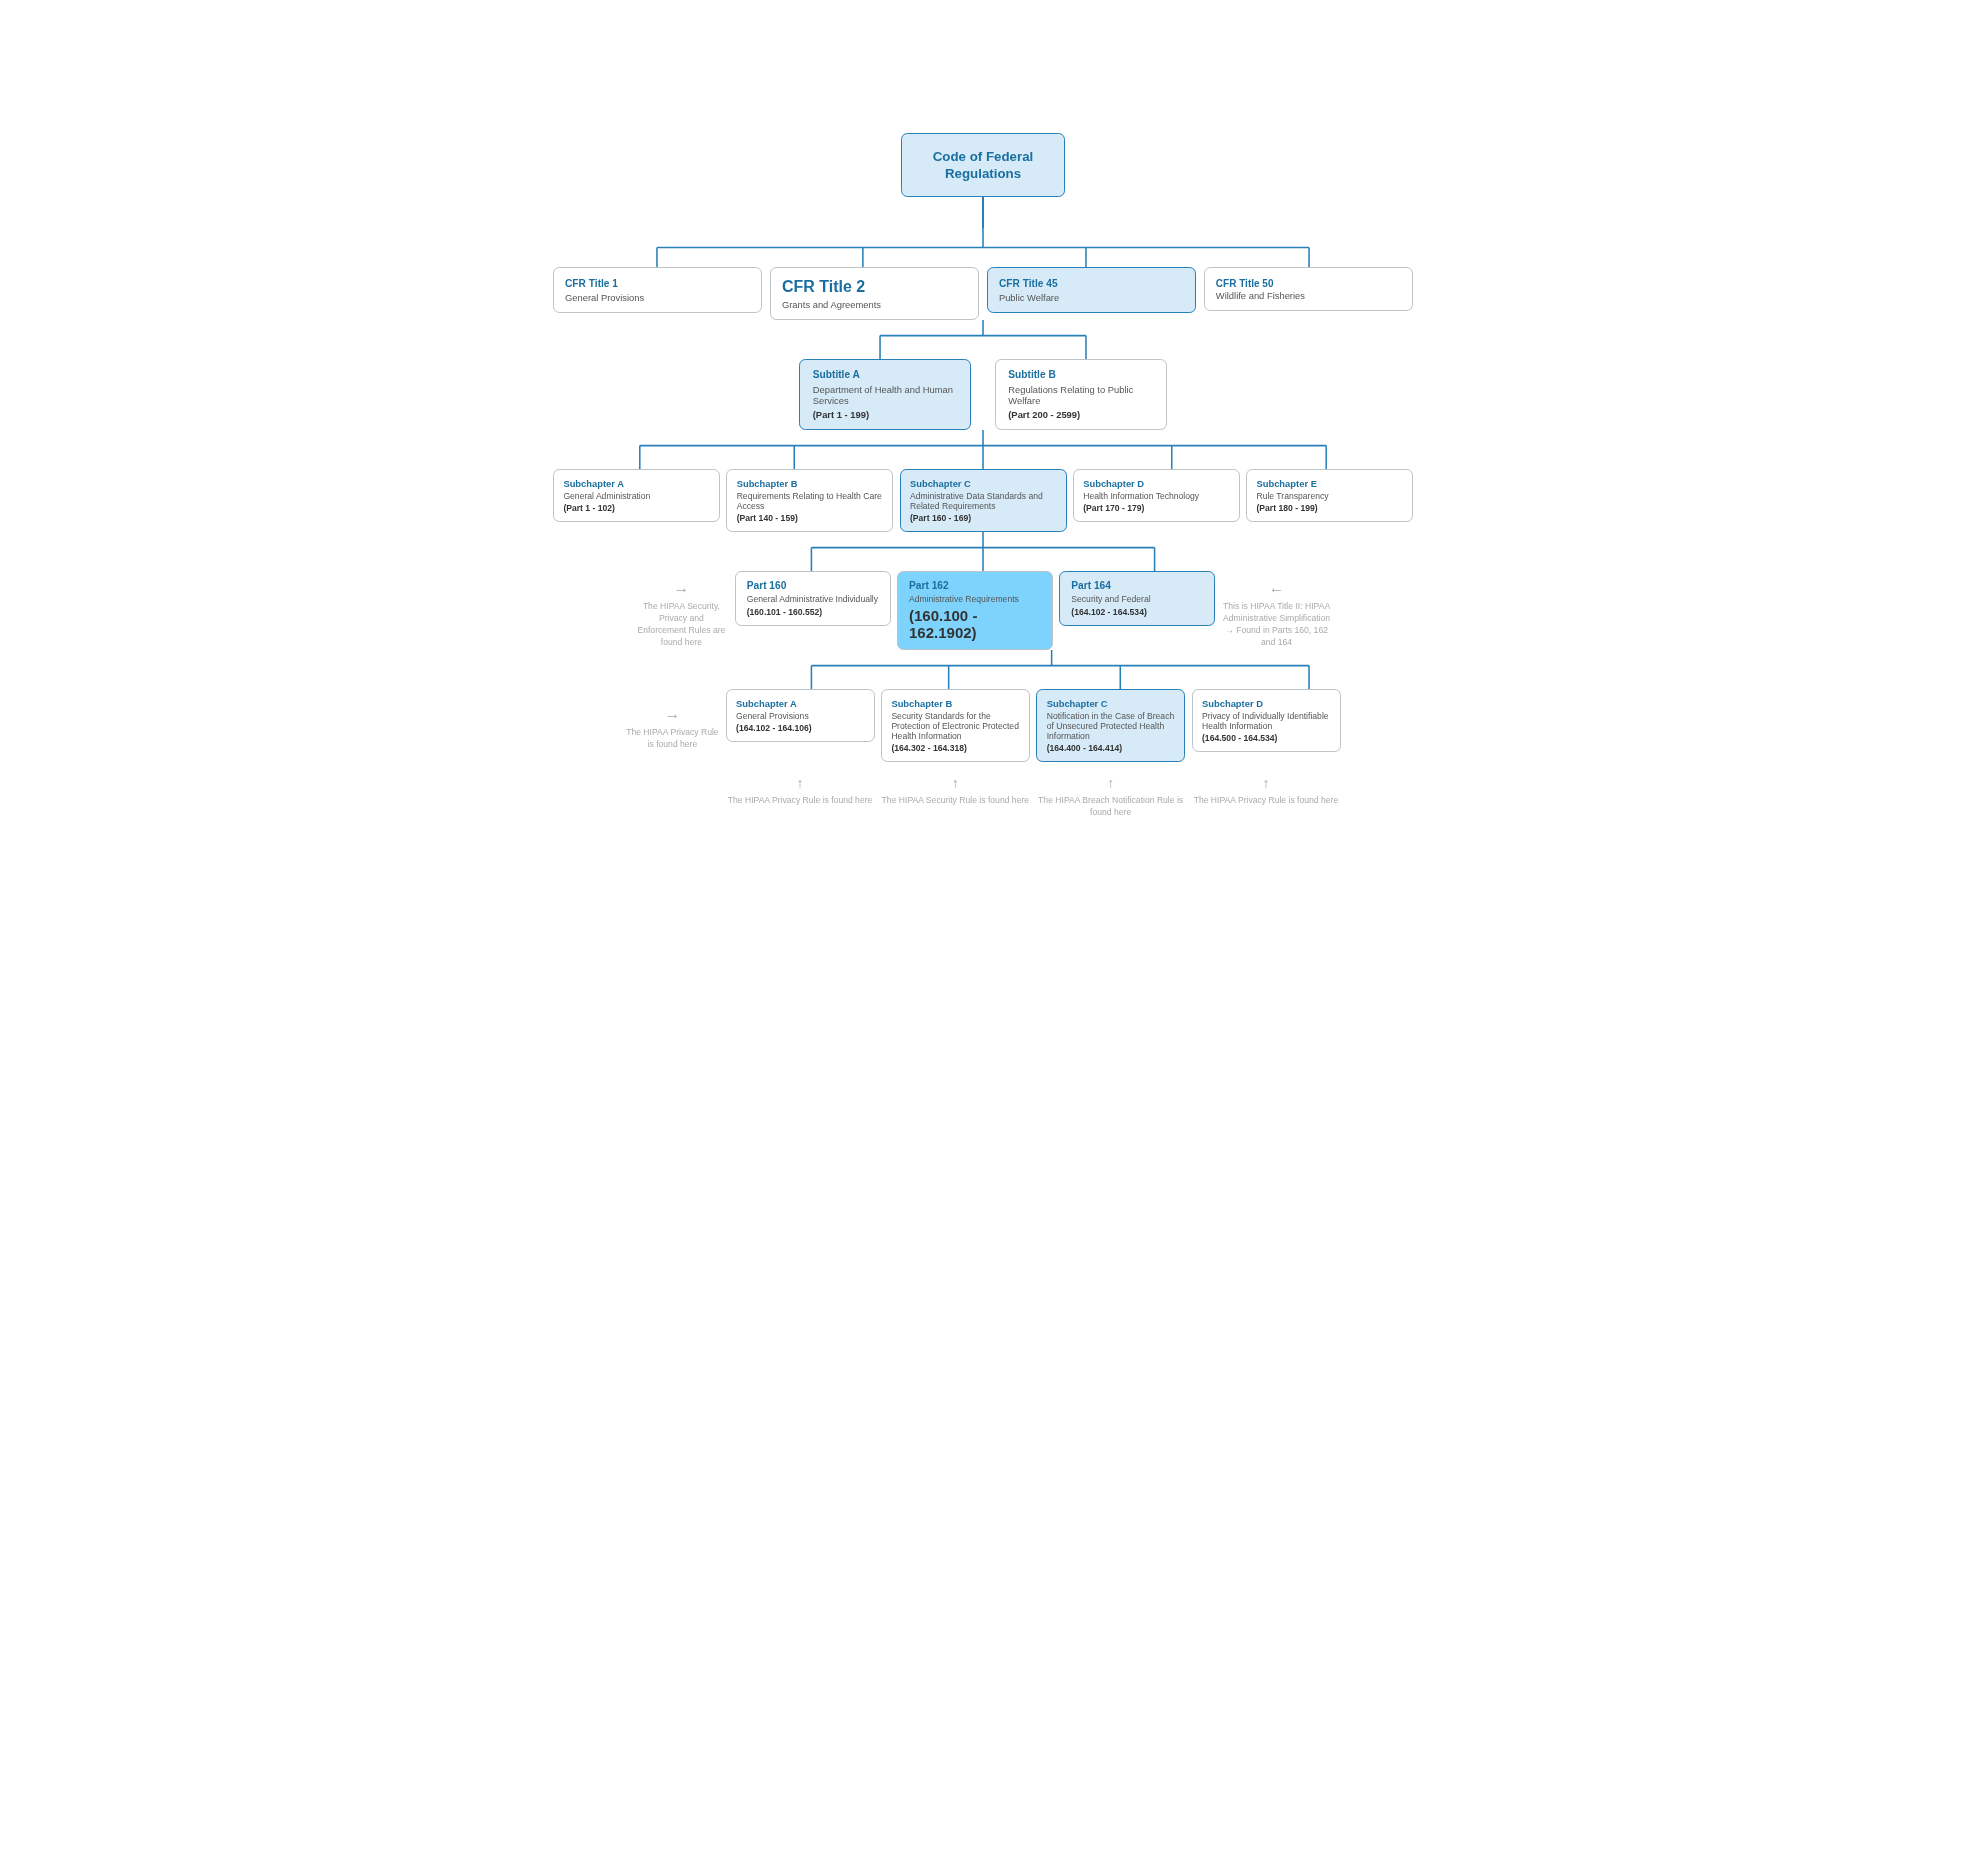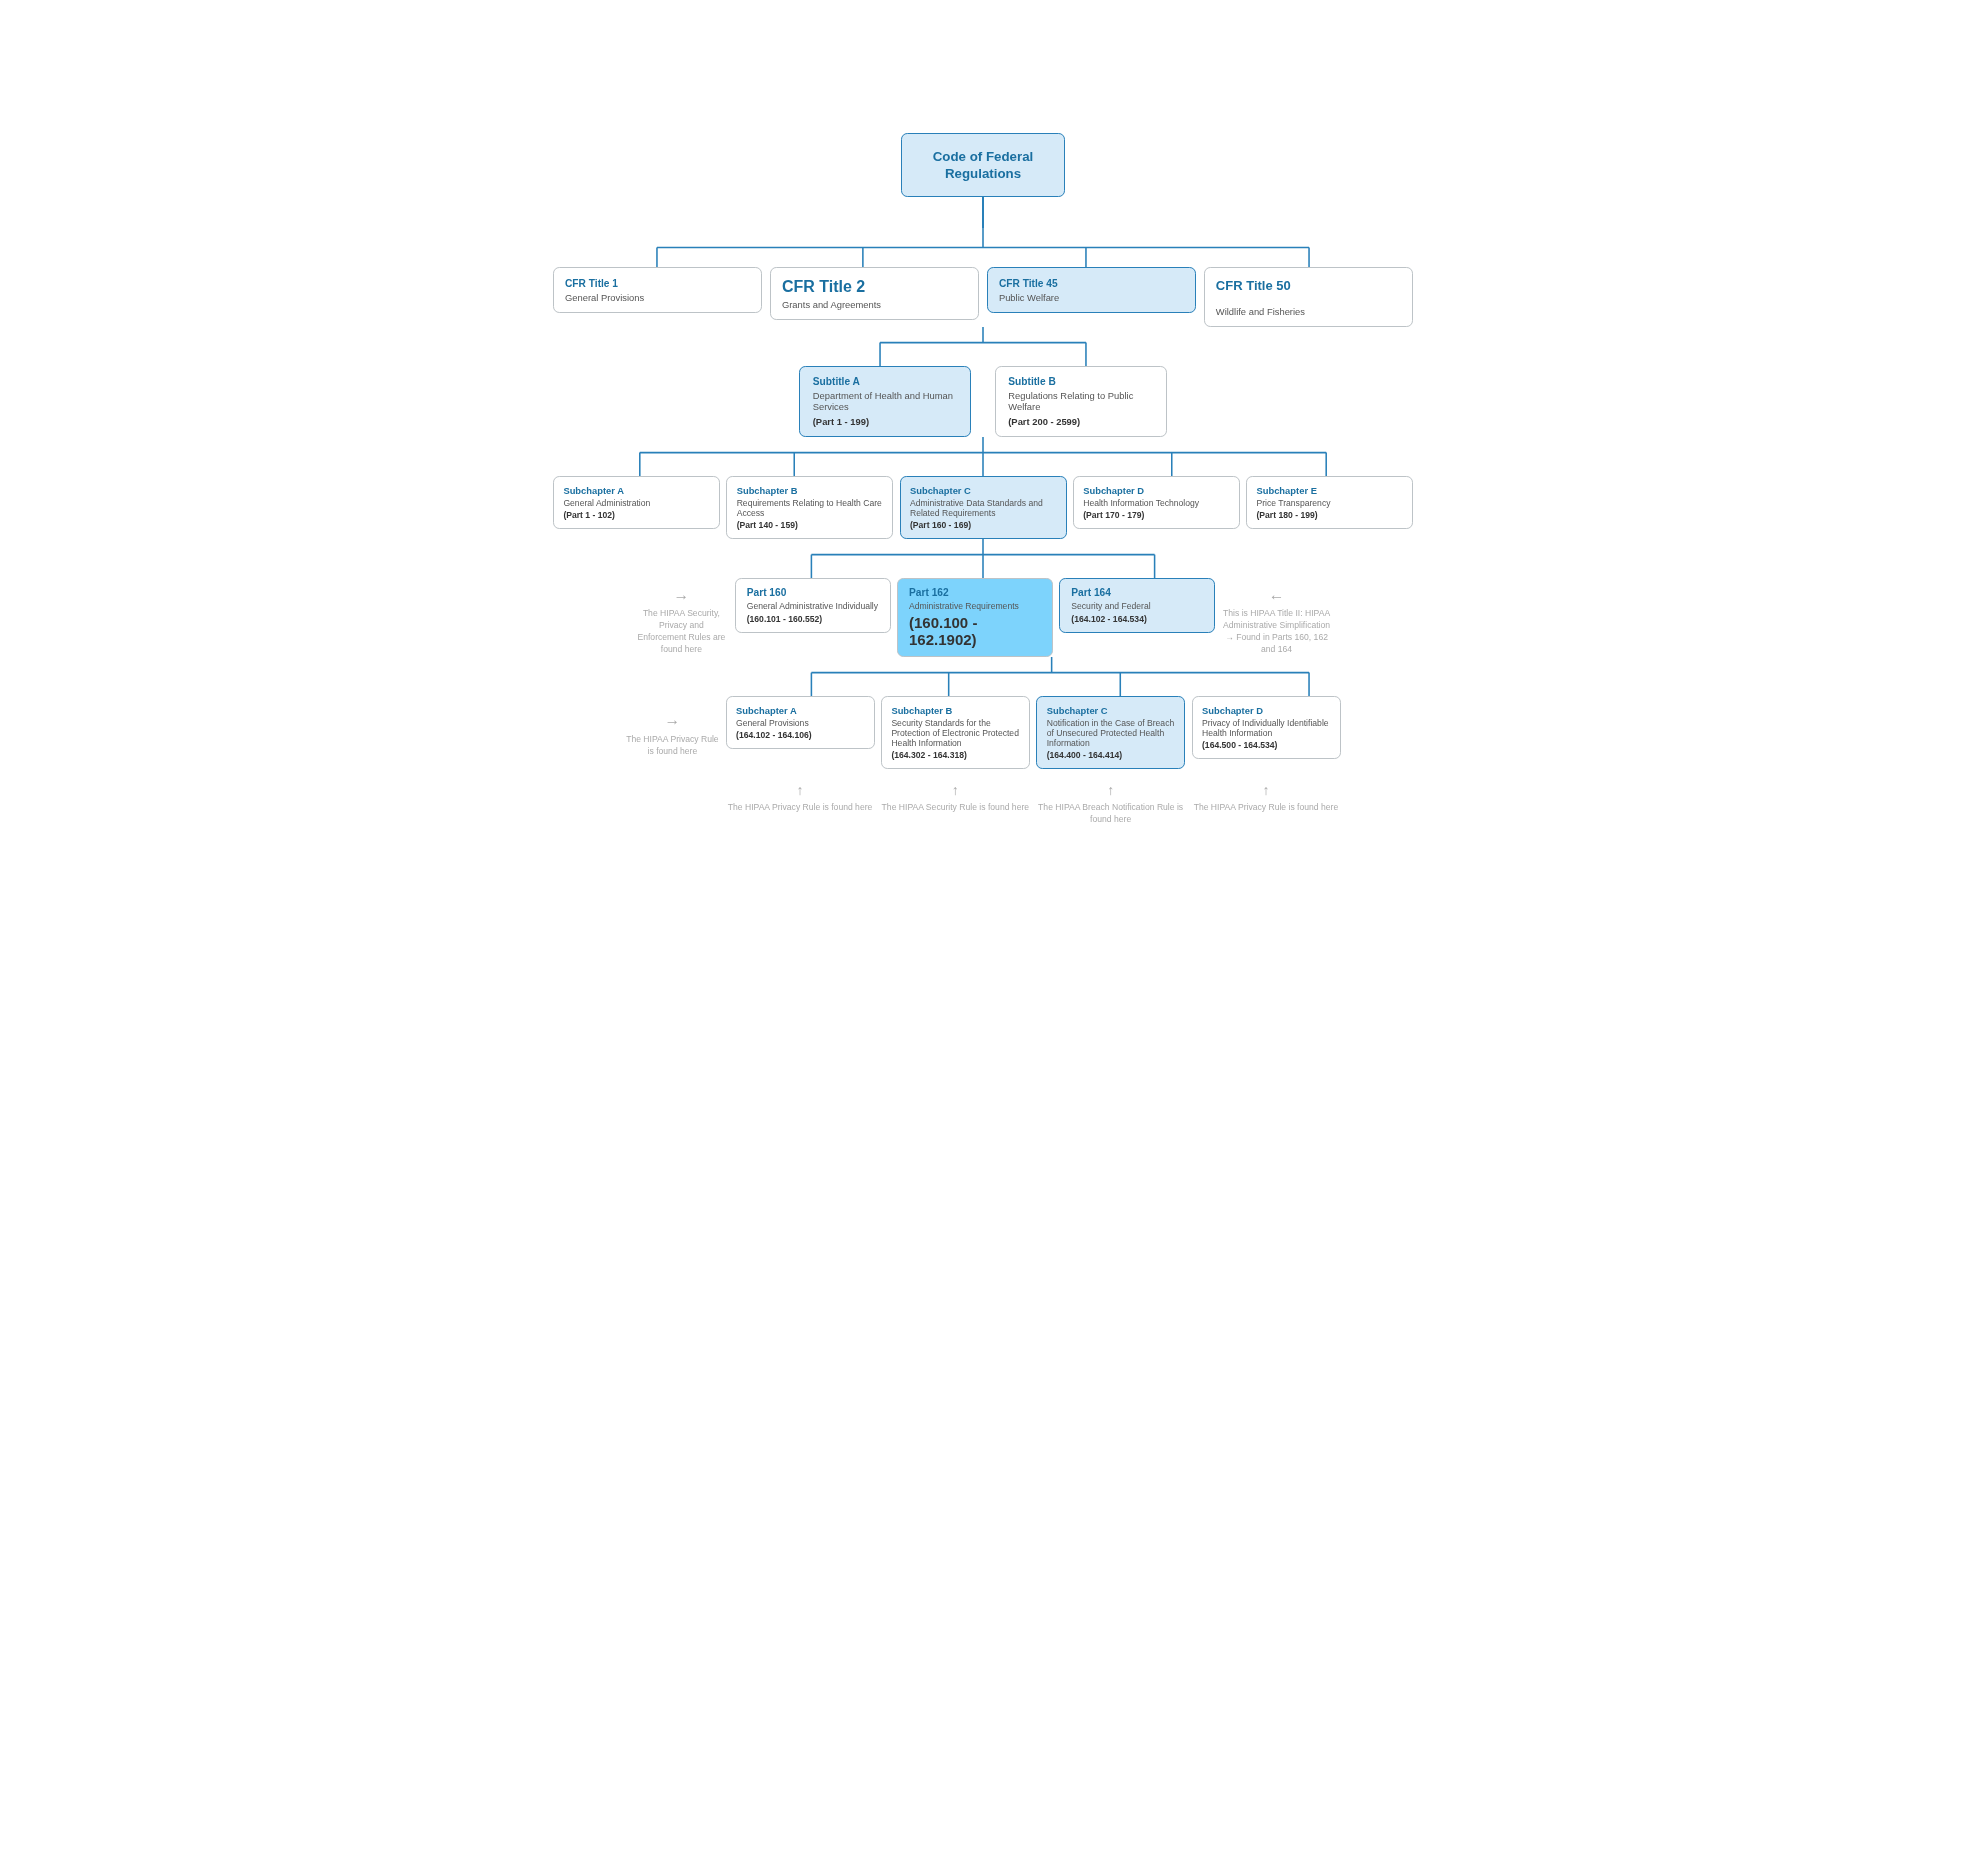--- a/index.html
+++ b/index.html
@@ -79,21 +79,21 @@
         <div style="font-weight:bold; color:#1a6fa0; font-size:16px; margin-bottom:3.1px;">CFR Title 2</div>
         <div style="font-size:9.4px; color:#555;">Grants and Agreements</div>
       </div>
 
       <div id="node-cfr45" style="border:1.6px solid #2980b9; border-radius:6.3px; background:#d6eaf8; padding:9.4px 11px; text-align:left; flex:1; min-width:0;">
         <div style="font-weight:bold; color:#1a6fa0; font-size:10.2px; margin-bottom:3.1px;">CFR Title 45</div>
         <div style="font-size:9.4px; color:#555;">Public Welfare</div>
       </div>
 
       <div id="node-cfr50" style="border:1.6px solid #bdc3c7; border-radius:6.3px; background:#fff; padding:9.4px 11px; text-align:left; flex:1; min-width:0;">
-        <div style="font-weight:bold; color:#1a6fa0; font-size:13px; margin-bottom:13px;">CFR Title 50</div>
+        <div style="font-weight:bold; color:#1a6fa0; font-size:10px; margin-bottom:1px;">CFR Title 50</div>
         <div style="font-size:9.4px; color:#555;">Wildlife and Fisheries</div>
       </div>
 
     </div>
   </div>
 
   <div style="display:flex; justify-content:center; position:relative; height:39px;">
     <svg style="position:absolute; top:0; left:0; width:100%; height:100%; overflow:visible;" xmlns="http://www.w3.org/2000/svg" viewBox="0 0 1100 50" width="860" height="39">
 
       <line x1="50%" y1="0" x2="50%" y2="20" stroke="#2980b9" stroke-width="2"></line>
@@ -164,21 +164,21 @@
       </div>
 
       <div style="border:1.6px solid #bdc3c7; border-radius:6.3px; background:#fff; padding:7.8px 9.4px; text-align:left; flex:1; min-width:0;">
         <div style="font-weight:bold; color:#1a6fa0; font-size:9.4px; margin-bottom:2.3px;">Subchapter D</div>
         <div style="font-size:8.6px; color:#555; margin-bottom:2.3px;">Health Information Technology</div>
         <div style="font-size:8.6px; font-weight:bold; color:#333;"><span>(Part 170 - 179)</span></div>
       </div>
 
       <div style="border:1.6px solid #bdc3c7; border-radius:6.3px; background:#fff; padding:7.8px 9.4px; text-align:left; flex:1; min-width:0;">
         <div style="font-weight:bold; color:#1a6fa0; font-size:9.4px; margin-bottom:2.3px;">Subchapter E</div>
-        <div style="font-size:8.6px; color:#555; margin-bottom:2.3px;">Price Transparency</div>
+        <div style="font-size:8.6px; color:#555; margin-bottom:2.3px;">Rule Transparency</div>
         <div style="font-size:8.6px; font-weight:bold; color:#333;"><span>(Part 180 - 199)</span></div>
       </div>
 
     </div>
   </div>
 
   <div style="display:flex; justify-content:center; position:relative; height:39px;">
     <svg style="position:absolute; top:0; left:0; width:100%; height:100%; overflow:visible;" xmlns="http://www.w3.org/2000/svg" viewBox="0 0 1100 50" width="860" height="39">
       <line x1="50%" y1="0" x2="50%" y2="20" stroke="#2980b9" stroke-width="2"></line>
       <line x1="30%" y1="20" x2="70%" y2="20" stroke="#2980b9" stroke-width="2"></line>

